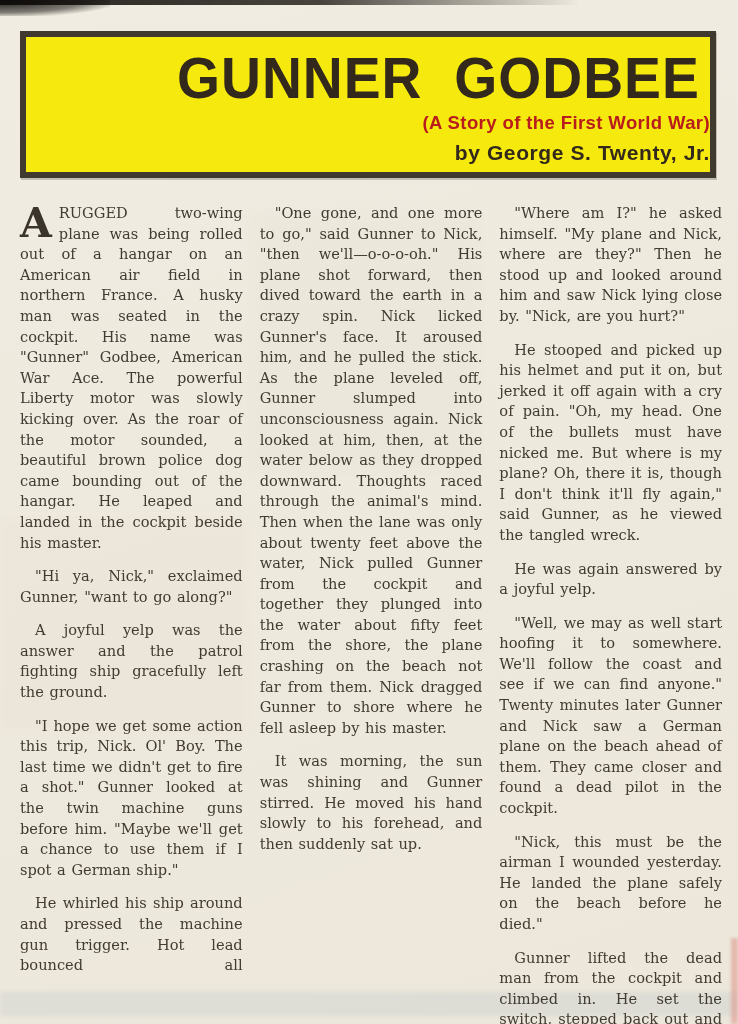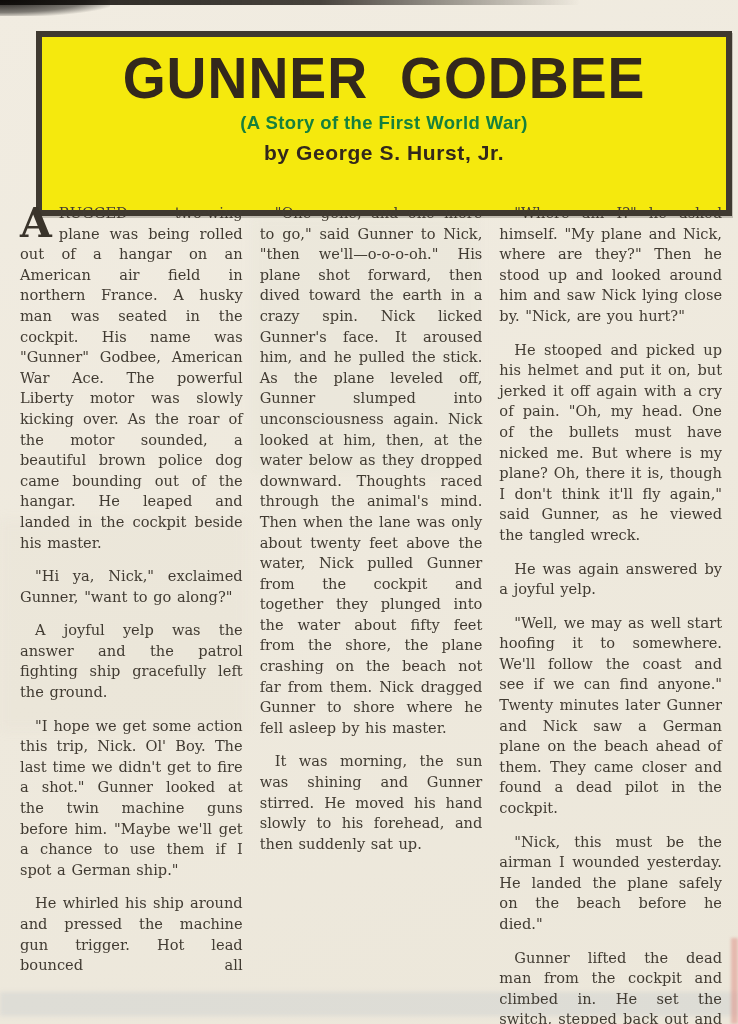--- a/index.html
+++ b/index.html
@@ -59,46 +59,46 @@
     position: absolute;
     right: 0; top: 938px;
     width: 7px; height: 86px;
     background: rgba(224,148,138,0.55);
     filter: blur(1.5px);
   }
 
   
   .header-box {
     position: absolute;
-    left: 36px; top: 31px;
-    width: 696px; height: 185px;
+    left: 20px; top: 31px;
+    width: 696px; height: 147px;
     box-sizing: border-box;
     background: #f5e90d;
     border: 6px solid #3f3930;
-    text-align: center;
+    text-align: right;
     box-shadow: 1px 2px 0 rgba(60,55,45,0.25);
   }
   .header-title {
     margin: 13px 0 0 0;
     font-family: "Liberation Sans", sans-serif;
     font-weight: 700;
     font-size: 57px;
     line-height: 1;
     letter-spacing: 1px;
     word-spacing: 16px;
     color: #33281c;
     transform: scaleX(0.97);
   }
   .header-subtitle {
     margin-top: 5px;
     font-family: "Liberation Sans", sans-serif;
     font-weight: 700;
     font-size: 18.5px;
     letter-spacing: 0.4px;
-    color: #15803d;
+    color: #b91c1c;
   }
   .header-byline {
     margin-top: 7px;
     font-family: "Liberation Sans", sans-serif;
     font-weight: 700;
     font-size: 21px;
     letter-spacing: 0.6px;
     color: #33281c;
   }
 
@@ -142,21 +142,21 @@
   <div class="scan-edge-top"></div>
   <div class="scan-corner-blob"></div>
   <div class="ghost-patch-a"></div>
   <div class="ghost-patch-b"></div>
   <div class="ghost-band-bottom"></div>
   <div class="pink-edge"></div>
 
   <div class="header-box">
     <h1 class="header-title">GUNNER GODBEE</h1>
     <div class="header-subtitle">(A Story of the First World War)</div>
-    <div class="header-byline">by George S. Hurst, Jr.</div>
+    <div class="header-byline">by George S. Twenty, Jr.</div>
   </div>
 
   <div class="columns">
 
     <div class="col">
       <p class="para">
         <span class="dropcap">A</span><span>RUGGED two-wing plane was being rolled out of a hangar on an American air field in northern France. A husky man was seated in the cockpit. His name was "Gunner" Godbee, American War Ace. The powerful Liberty motor was slowly kicking over. As the roar of the motor sounded, a beautiful brown police dog came bounding out of the hangar. He leaped and landed in the cockpit beside his master.</span>
       </p>
       <p class="para indent">"Hi ya, Nick," exclaimed Gunner, "want to go along?"</p>
       <p class="para indent">A joyful yelp was the answer and the patrol fighting ship gracefully left the ground.</p>

